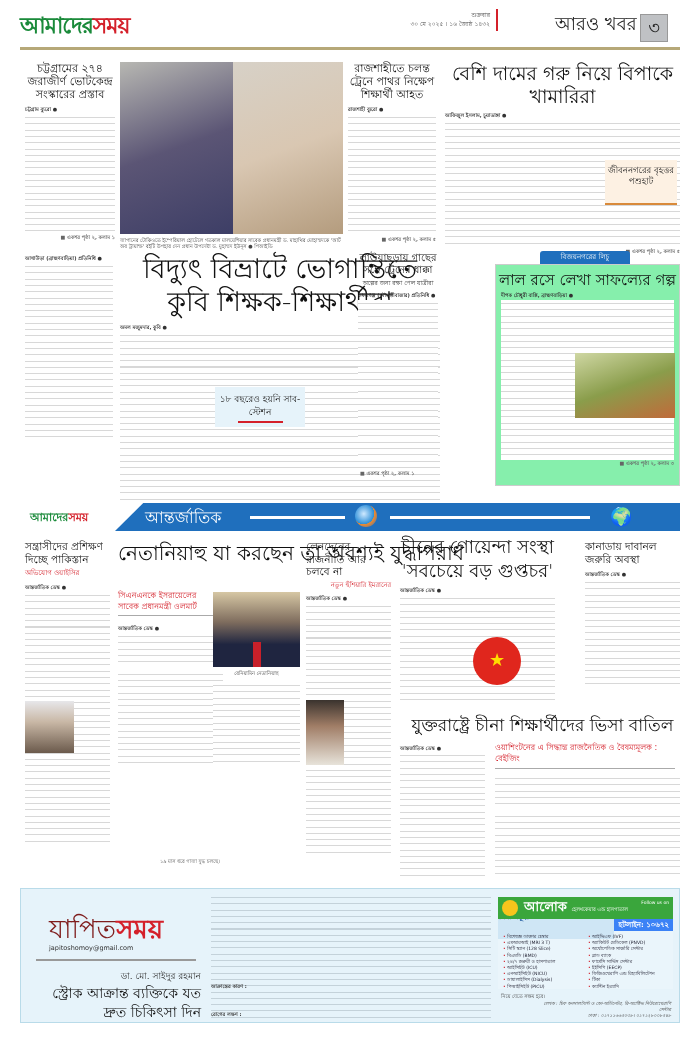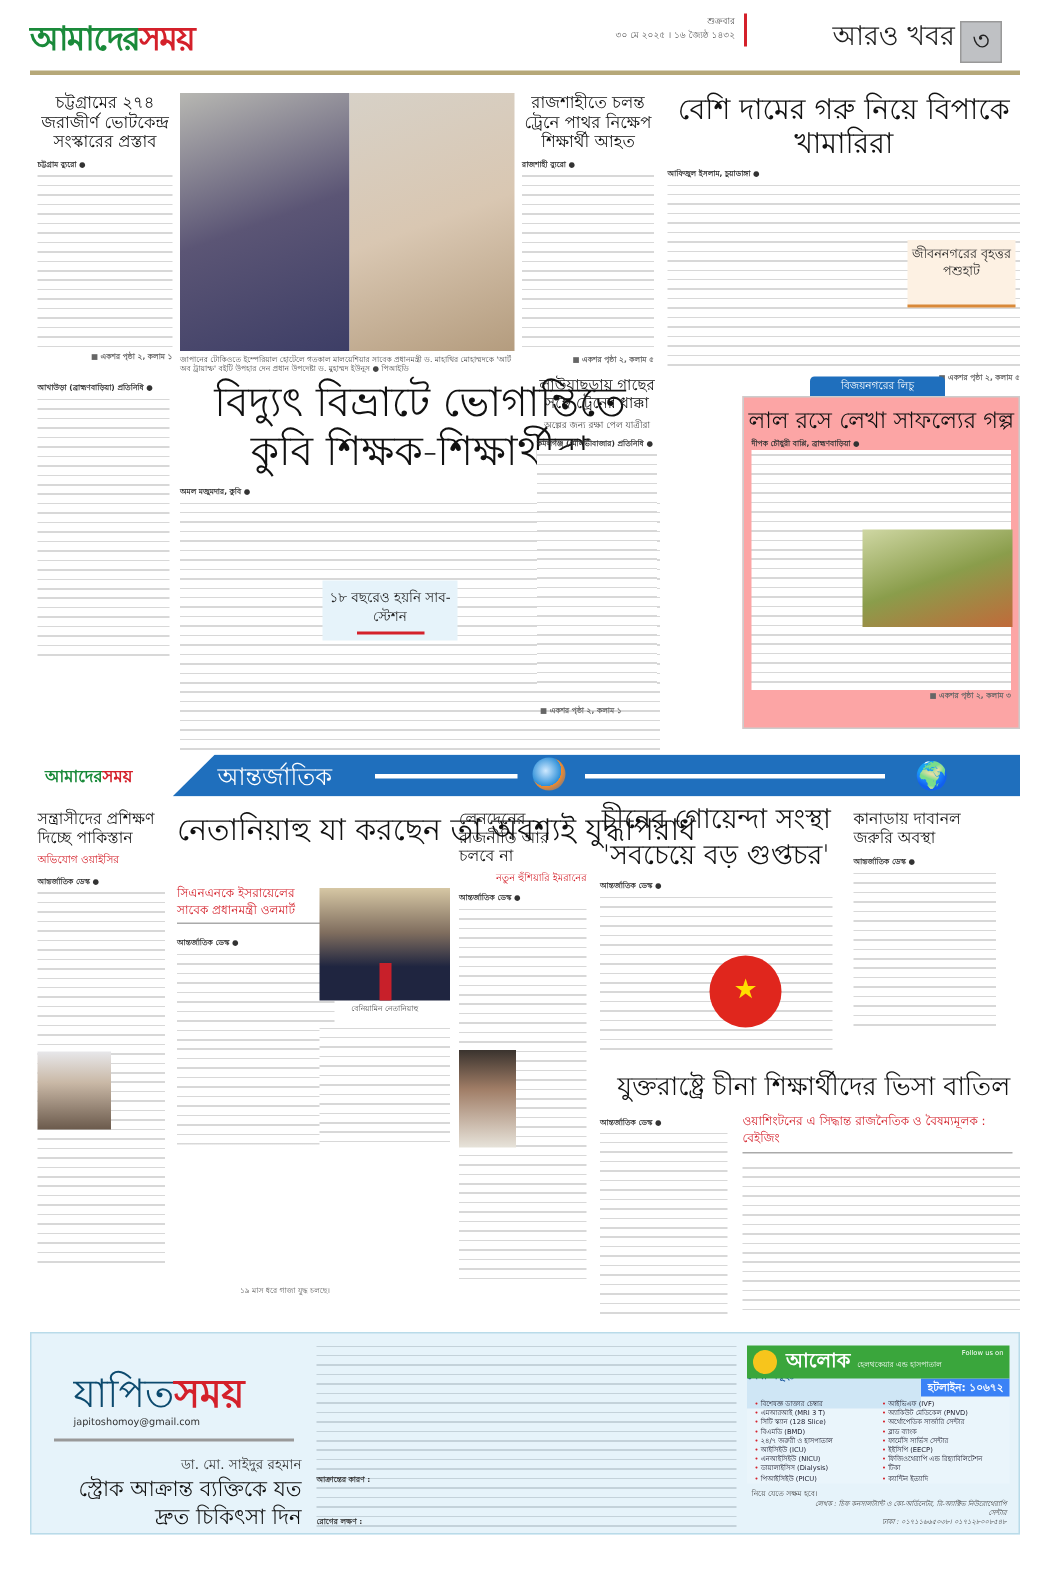--- a/index.html
+++ b/index.html
@@ -11,21 +11,21 @@
 .datebar{left:496px;top:9px;width:2px;height:22px;background:#d4202a}
 .section-title{left:555px;top:10px;font-size:18px;color:#222}
 .pagenum{left:640px;top:14px;width:28px;height:28px;background:#bfc1c4;border:1px solid #999;text-align:center;font-size:18px;line-height:26px}
 .rule{left:20px;top:47px;width:660px;height:3px;background:#b6a878}
 .h{font-family:"DejaVu Sans",sans-serif;color:#111;text-align:center;line-height:1.2}
 .body{font-size:5px;line-height:6.3px;color:#555;text-align:justify;overflow:hidden}
 .by{font-size:5px;font-weight:bold;color:#333}
 .img{background:linear-gradient(135deg,#8a7d92,#3e3a55);}
 .caption{font-size:5px;color:#444;line-height:6px}
 .redsub{color:#d4202a;text-align:center}
-.box{border:1px solid #ccc;background:#fca5a5}
+.box{border:1px solid #ccc;background:#86efac}
 .banner{left:20px;top:500px;width:660px;height:32px;background:#fff}
 .banner .bar{position:absolute;left:95px;top:3px;width:565px;height:28px;background:#1f6fbd;clip-path:polygon(5% 0,100% 0,100% 100%,0 100%)}
 .banner .logo{position:absolute;left:10px;top:9px;font-size:11px;font-weight:bold}
 .banner .t{position:absolute;left:125px;top:5px;font-size:16px;color:#fff;font-weight:normal}
 .banner .globe{position:absolute;left:335px;top:5px;width:22px;height:22px;border-radius:50%;background:radial-gradient(circle at 40% 40%,#cfe9ff,#2d8fd8 55%,#f18a2c 56%,#2a6fbc)}
 .banner .line1{position:absolute;left:230px;top:16px;width:95px;height:3px;background:#fff}
 .banner .line2{position:absolute;left:370px;top:16px;width:200px;height:3px;background:#fff}
 .banner .map{position:absolute;left:590px;top:6px;font-size:18px;color:#fff}
 .ad{left:20px;top:888px;width:660px;height:135px;background:#e6f3fa;border:1px solid #b9dbe9}
 .flag{left:473px;top:637px;width:48px;height:48px;border-radius:50%;background:#e0261d;color:#ffde00;font-size:18px;text-align:center;line-height:46px}
@@ -145,36 +145,36 @@
 </div>
 <div class="abs" style="left:306px;top:700px;width:38px;height:65px;background:linear-gradient(180deg,#3a332e,#a07d66 40%,#e7e3da)"></div>
 
 <div class="abs" style="left:400px;top:535px;width:155px">
   <div class="h" style="font-size:18px;font-weight:300;line-height:24px;white-space:normal">চীনের গোয়েন্দা সংস্থা 'সবচেয়ে বড় গুপ্তচর'</div>
   <div class="by" style="margin-top:4px">আন্তর্জাতিক ডেস্ক ●</div>
   <div class="body" style="height:110px;background:repeating-linear-gradient(#fff 0 3px,#d8d8d8 3px 4px,#fff 4px 6.3px)"></div>
 </div>
 <div class="abs flag">★</div>
 
-<div class="abs" style="left:569px;top:540px;width:95px">
+<div class="abs" style="left:585px;top:540px;width:95px">
   <div class="h" style="font-size:10.5px;text-align:left">কানাডায় দাবানল জরুরি অবস্থা</div>
   <div class="by" style="margin-top:6px">আন্তর্জাতিক ডেস্ক ●</div>
   <div class="body" style="height:110px;background:repeating-linear-gradient(#fff 0 3px,#d8d8d8 3px 4px,#fff 4px 6.3px)"></div>
 </div>
 
 <div class="abs" style="left:400px;top:715px;width:285px">
   <div class="h" style="font-size:17px;font-weight:300;white-space:nowrap">যুক্তরাষ্ট্রে চীনা শিক্ষার্থীদের ভিসা বাতিল</div>
 </div>
 <div class="abs by" style="left:400px;top:745px">আন্তর্জাতিক ডেস্ক ●</div>
 <div class="abs body" style="left:400px;top:752px;width:85px;height:125px;background:repeating-linear-gradient(#fff 0 3px,#d8d8d8 3px 4px,#fff 4px 6.3px)"></div>
 <div class="abs redsub" style="left:495px;top:742px;width:180px;font-size:8px;text-align:left;line-height:11px;border-bottom:1px solid #aaa;padding-bottom:4px">ওয়াশিংটনের এ সিদ্ধান্ত রাজনৈতিক ও বৈষম্যমূলক : বেইজিং</div>
 <div class="abs body" style="left:495px;top:775px;width:185px;height:100px;background:repeating-linear-gradient(#fff 0 3px,#d8d8d8 3px 4px,#fff 4px 6.3px)"></div>
 
 <div class="abs ad">
-  <div class="abs" style="left:28px;top:20px;font-size:26px;white-space:nowrap"><span style="color:#0c4a6e">যাপিত</span><span style="color:#d4202a;font-weight:bold">সময়</span></div>
+  <div class="abs" style="left:28px;top:20px;font-size:26px;white-space:nowrap"><span style="color:#7f1d1d">যাপিত</span><span style="color:#d4202a;font-weight:bold">সময়</span></div>
   <div class="abs" style="left:28px;top:55px;font-size:6.5px;color:#333">japitoshomoy@gmail.com</div>
   <div class="abs" style="left:15px;top:70px;width:160px;height:2px;background:#999"></div>
   <div class="abs" style="left:10px;top:80px;width:170px;text-align:right;font-size:9px;color:#333">ডা. মো. সাইদুর রহমান</div>
   <div class="abs" style="left:5px;top:95px;width:175px;text-align:right;font-size:14px;line-height:19px;color:#111">স্ট্রোক আক্রান্ত ব্যক্তিকে যত দ্রুত চিকিৎসা দিন</div>
   <div class="abs body" style="left:190px;top:5px;width:280px;height:125px;background:repeating-linear-gradient(transparent 0 3px,#c4d2da 3px 4px,transparent 4px 6.3px)"></div>
   <div class="abs by" style="left:190px;top:94px">আক্রান্তের কারণ :</div>
   <div class="abs by" style="left:190px;top:122px">রোগের লক্ষণ :</div>
   <div class="abs caption" style="left:480px;top:104px">নিয়ে যেতে সক্ষম হবে।</div>
   <div class="abs caption" style="left:520px;top:112px;width:130px;text-align:right;font-style:italic;font-size:4.5px">
       <div>লেখক : চিফ কনসালট্যান্ট ও কো-অর্ডিনেটর, রি-অ্যাক্টিভ নিউরোথেরাপি সেন্টার</div>

